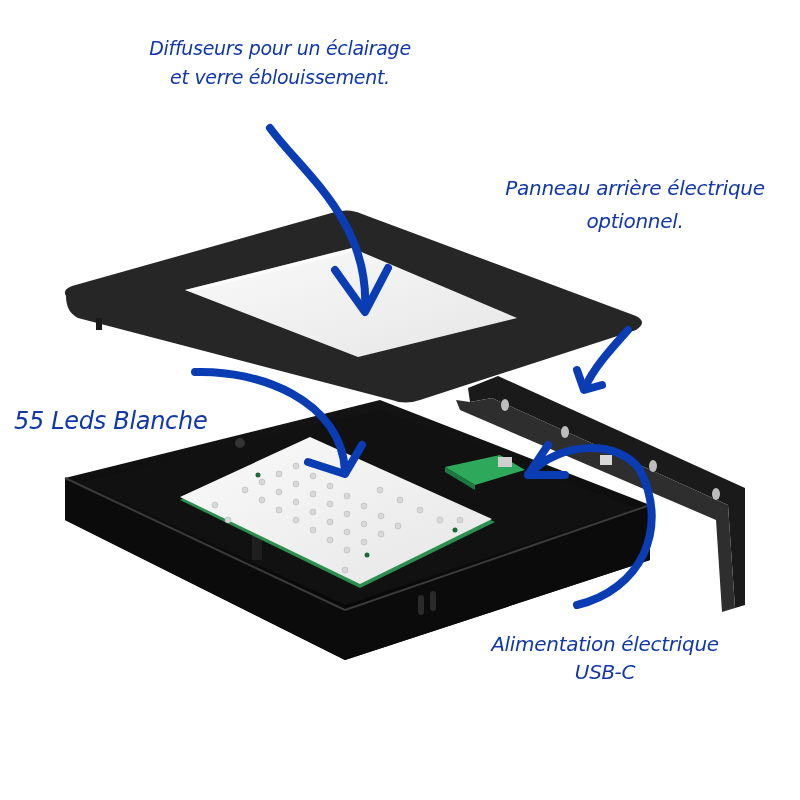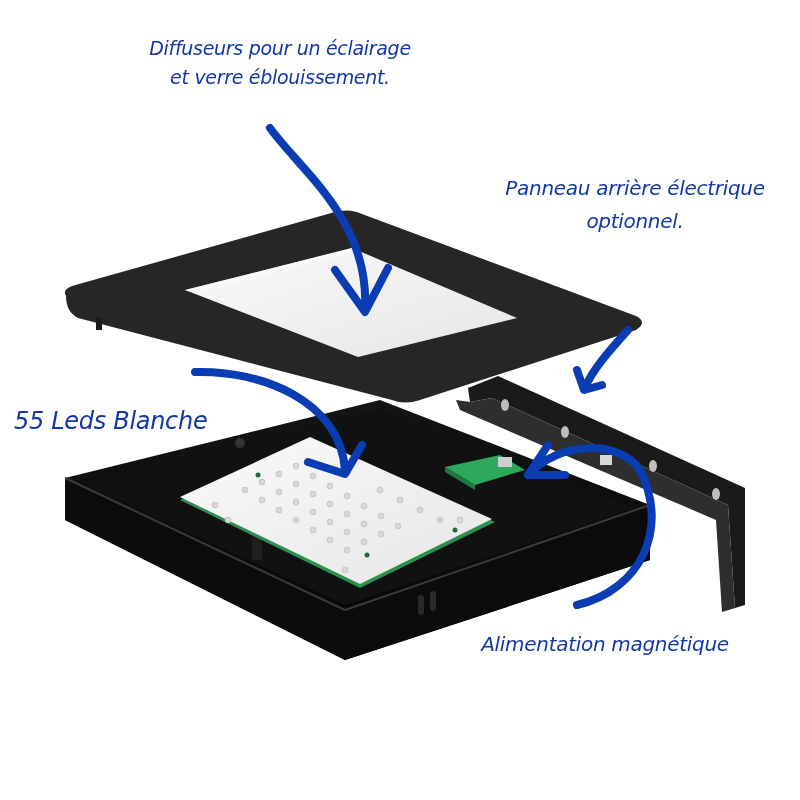--- a/index.html
+++ b/index.html
@@ -133,16 +133,17 @@
   <div class="label center" style="left:480px; top:172px; width:310px; font-size:20px; line-height:33px;">
     <span>Panneau arrière électrique</span>
     <span>optionnel.</span>
   </div>
 
   <div class="label left" style="left:14px; top:369px; width:200px; font-size:24px; line-height:28px;margin-top:38px;">
     <span>55 Leds Blanche</span>
   </div>
 
   <div class="label center" style="left:470px; top:630px; width:270px; font-size:20px; line-height:28px;">
-    <span>Alimentation magnétique</span>
+    <span>Alimentation électrique</span>
+    <span>USB-C</span>
   </div>
 
 </div>
 
 </body></html>

